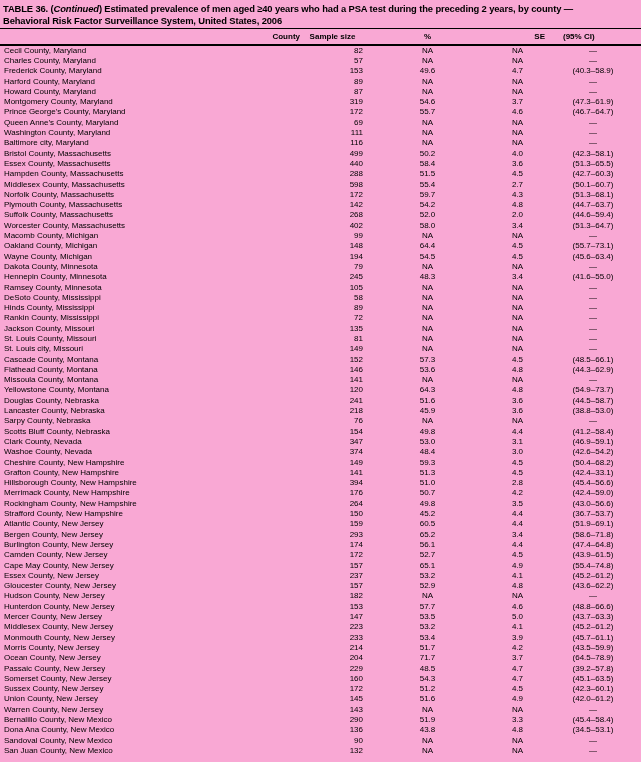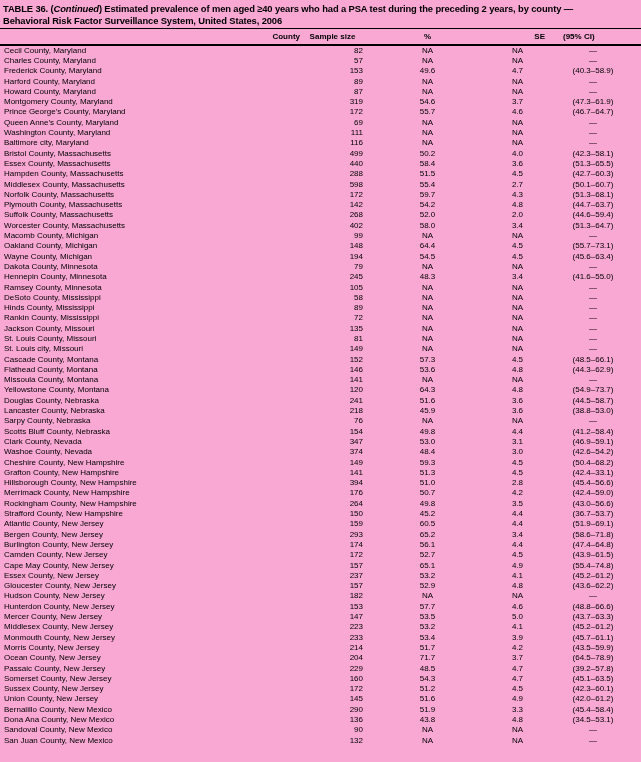--- a/index.html
+++ b/index.html
@@ -592,20 +592,27 @@
     </tr>
 
     <tr>
       <td class="c-county">Union County, New Jersey</td>
       <td class="c-n">145</td>
       <td class="c-pct">51.6</td>
       <td class="c-se">4.9</td>
       <td class="c-ci">(42.0–61.2)</td>
     </tr>
 
+    <tr>
+      <td class="c-county">Warren County, New Jersey</td>
+      <td class="c-n">143</td>
+      <td class="c-pct">NA</td>
+      <td class="c-se">NA</td>
+      <td class="c-ci">—</td>
+    </tr>
 
     <tr>
       <td class="c-county">Bernalillo County, New Mexico</td>
       <td class="c-n">290</td>
       <td class="c-pct">51.9</td>
       <td class="c-se">3.3</td>
       <td class="c-ci">(45.4–58.4)</td>
     </tr>
 
     <tr>

